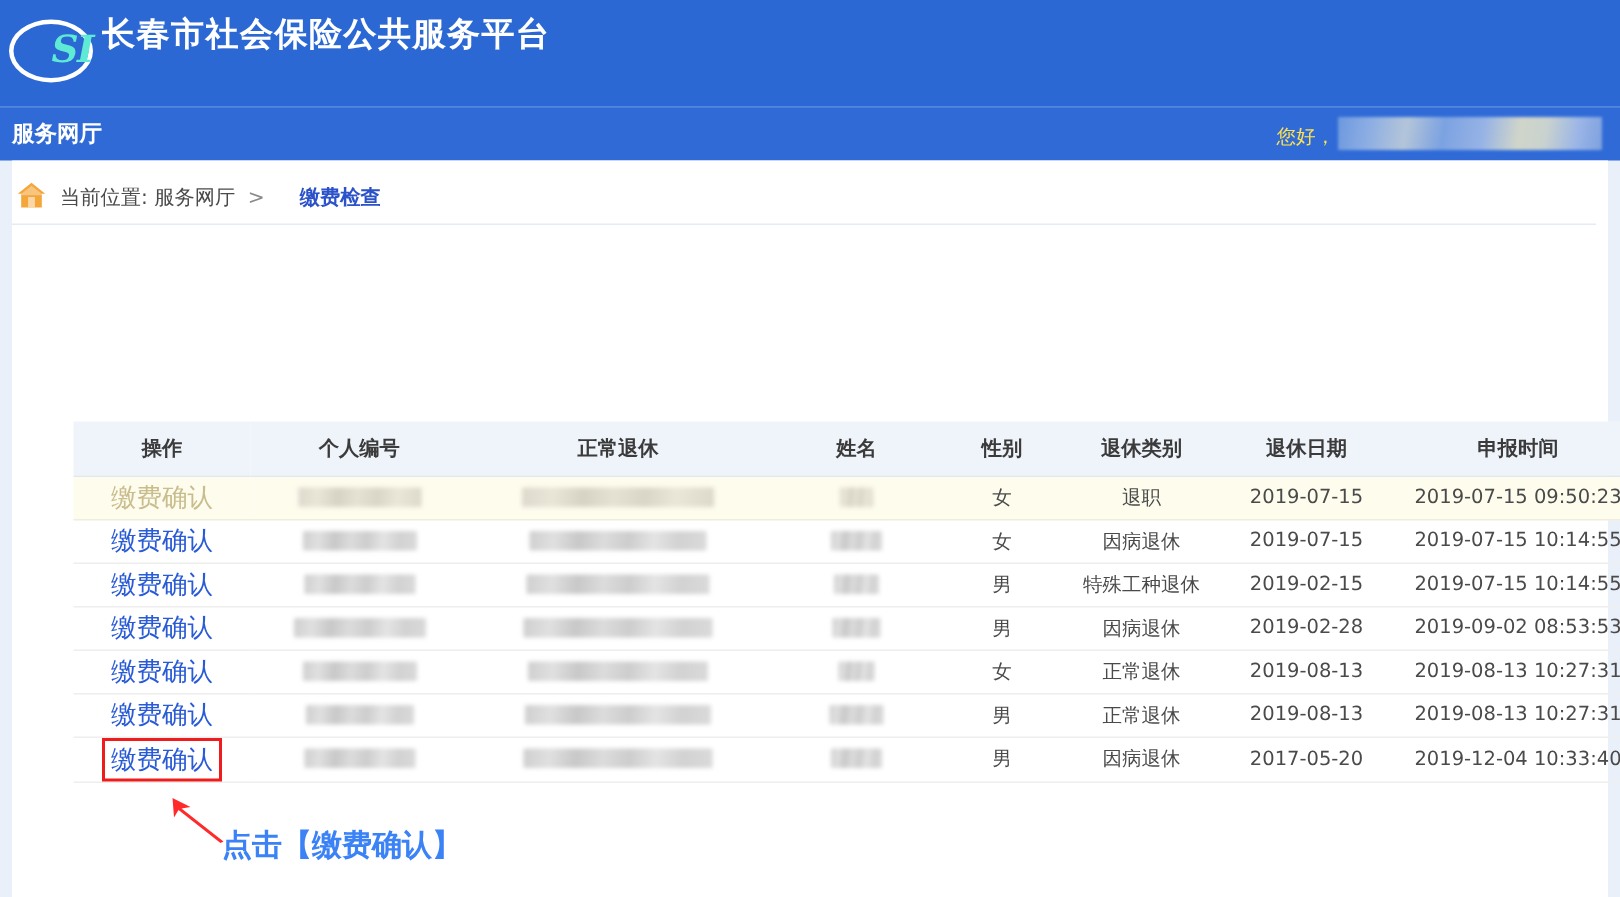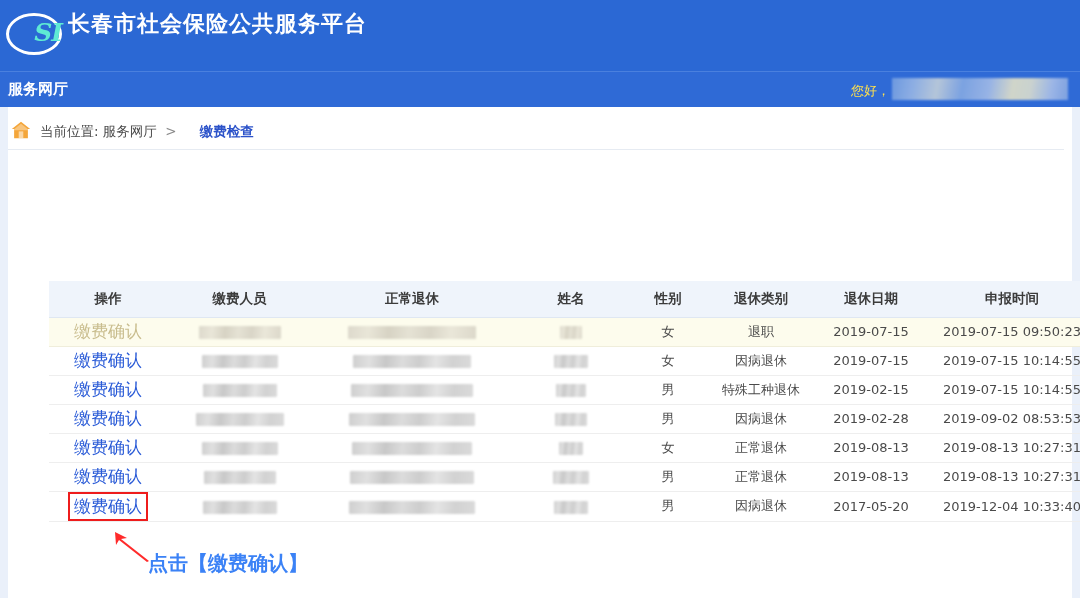--- a/index.html
+++ b/index.html
@@ -248,21 +248,21 @@
           <col style="width:200px">
         <col style="width:118px">
           <col style="width:76px">
           <col style="width:110px">
         <col style="width:110px">
           <col style="width:172px">
       </colgroup>
       <thead>
         <tr>
           <th>操作</th>
-          <th>缴费人员</th>
+          <th>个人编号</th>
           <th>正常退休</th>
           <th>姓名</th>
           <th>性别</th>
           <th>退休类别</th>
           <th>退休日期</th>
           <th>申报时间</th>
         </tr>
       </thead>
       <tbody>
           <tr class="hl">

